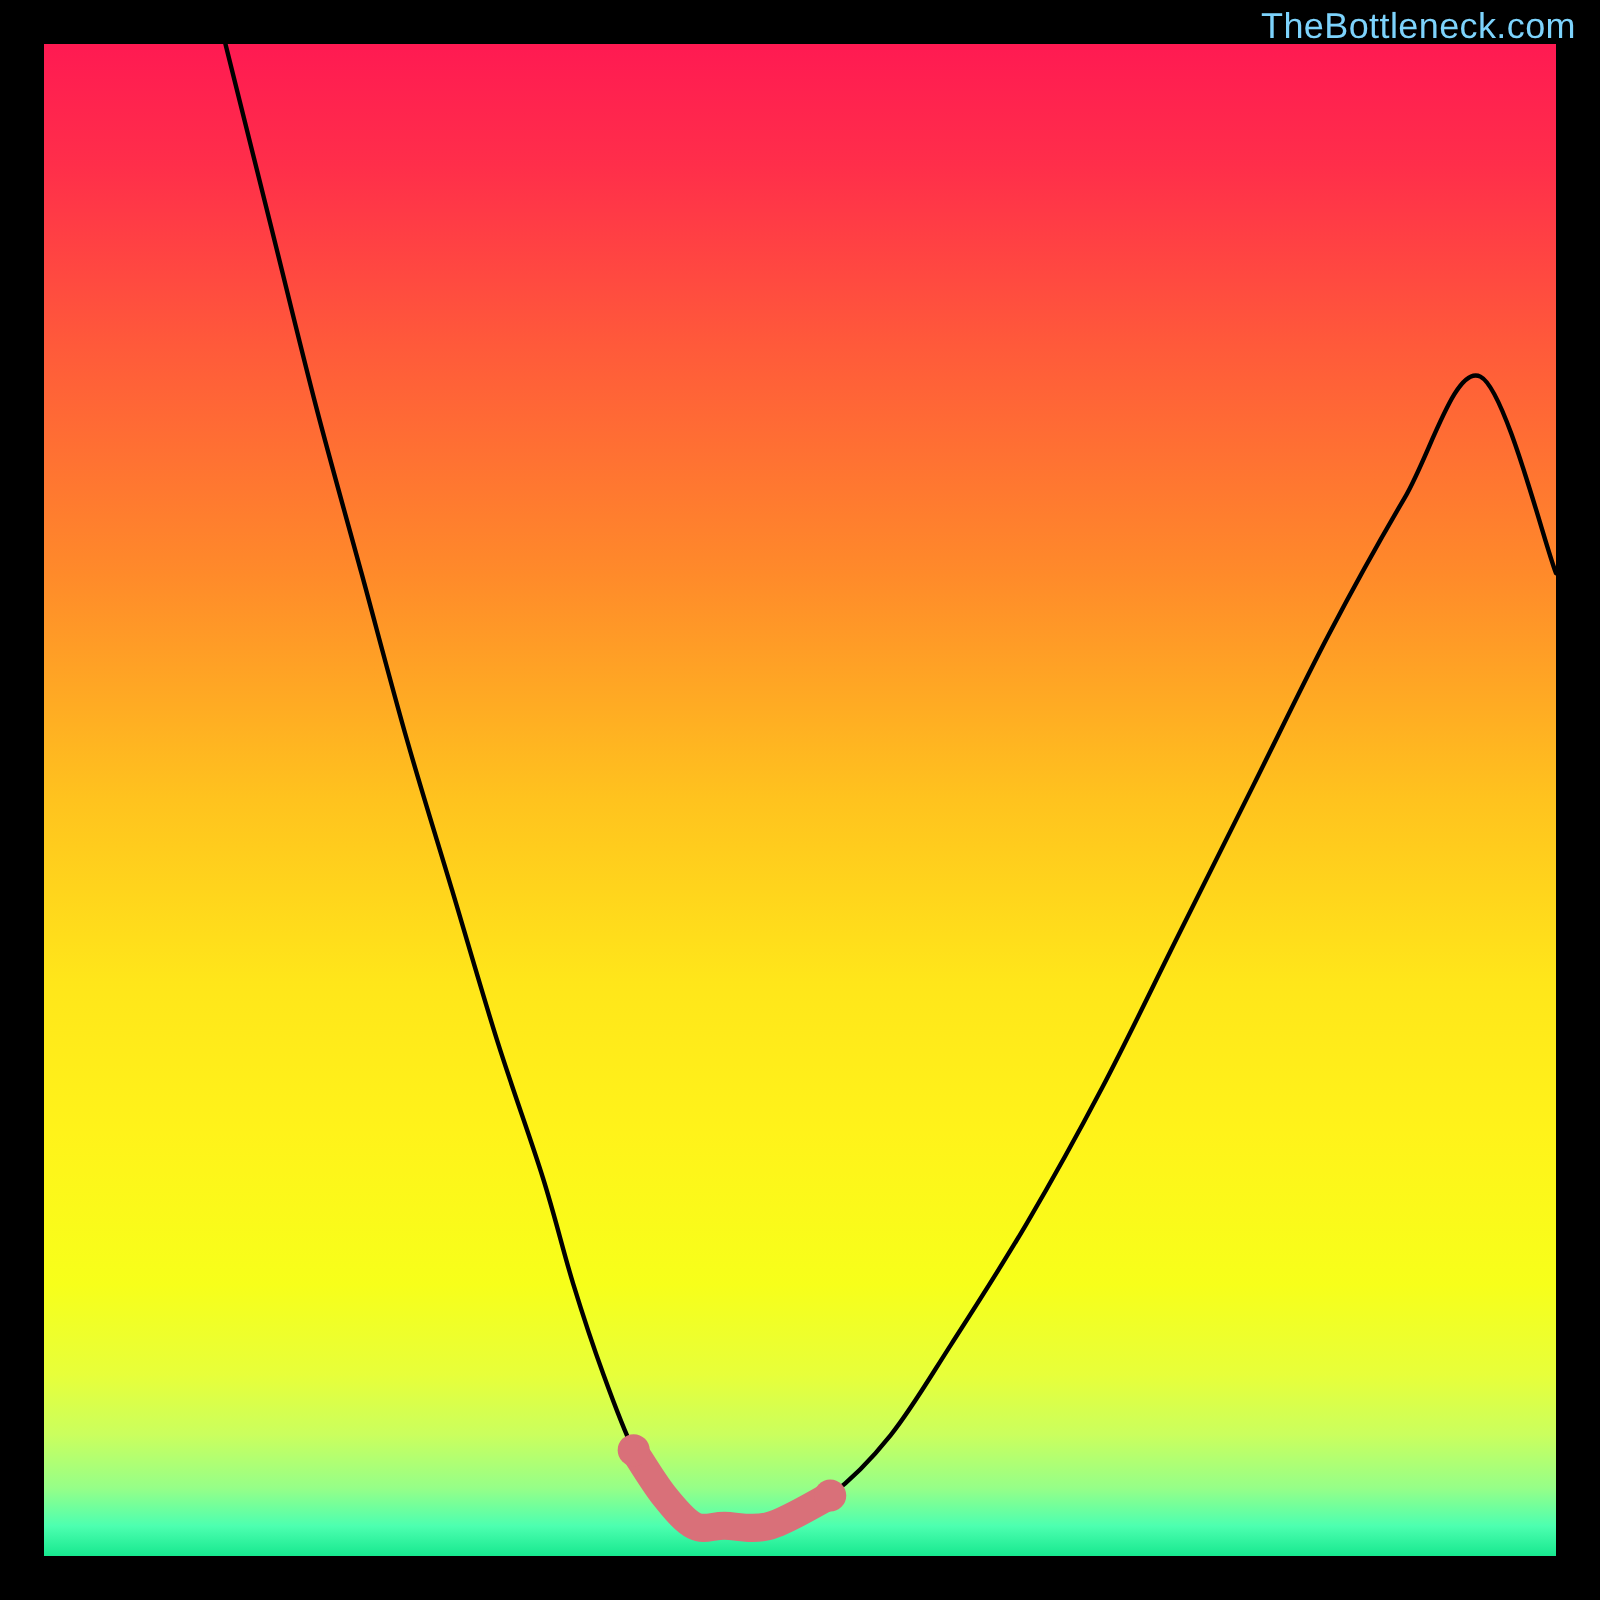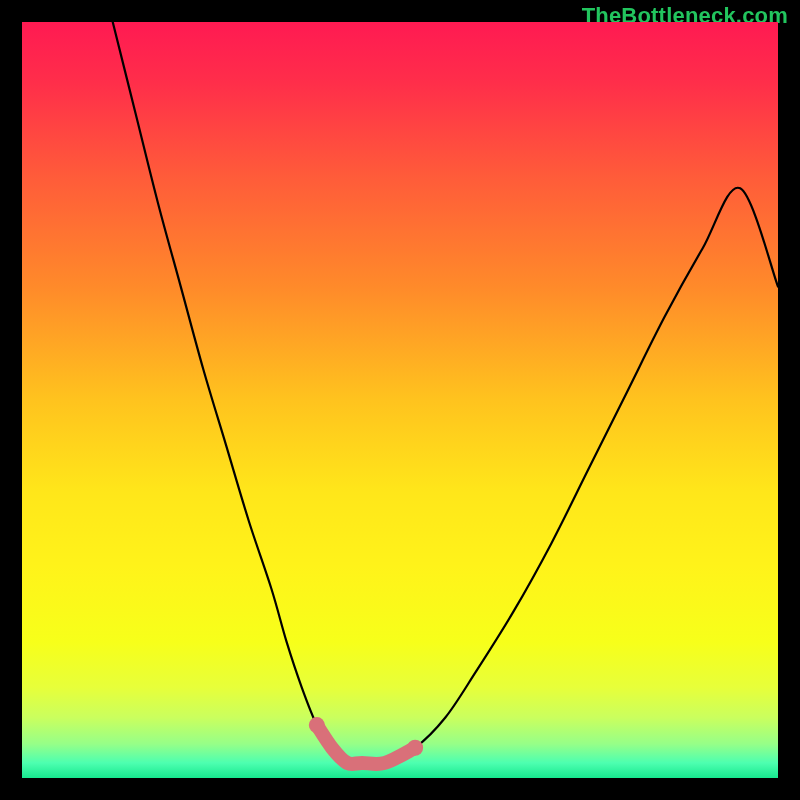--- a/index.html
+++ b/index.html
@@ -21,23 +21,23 @@
     position: absolute;
     left: 22px;
     top: 22px;
     width: 756px;
     height: 756px;
   }
   .watermark {
     position: absolute;
     top: 3px;
     right: 12px;
-    color: #22c55e;
-    font-size: 22px;
-    font-weight: 700;
+    color: #7dd3fc;
+    font-size: 18px;
+    font-weight: 400;
     letter-spacing: 0.2px;
     user-select: none;
   }
   svg { display: block; }
 </style>
 </head>
 <body>
 
 <div class="frame">
   <div class="watermark">TheBottleneck.com</div>

